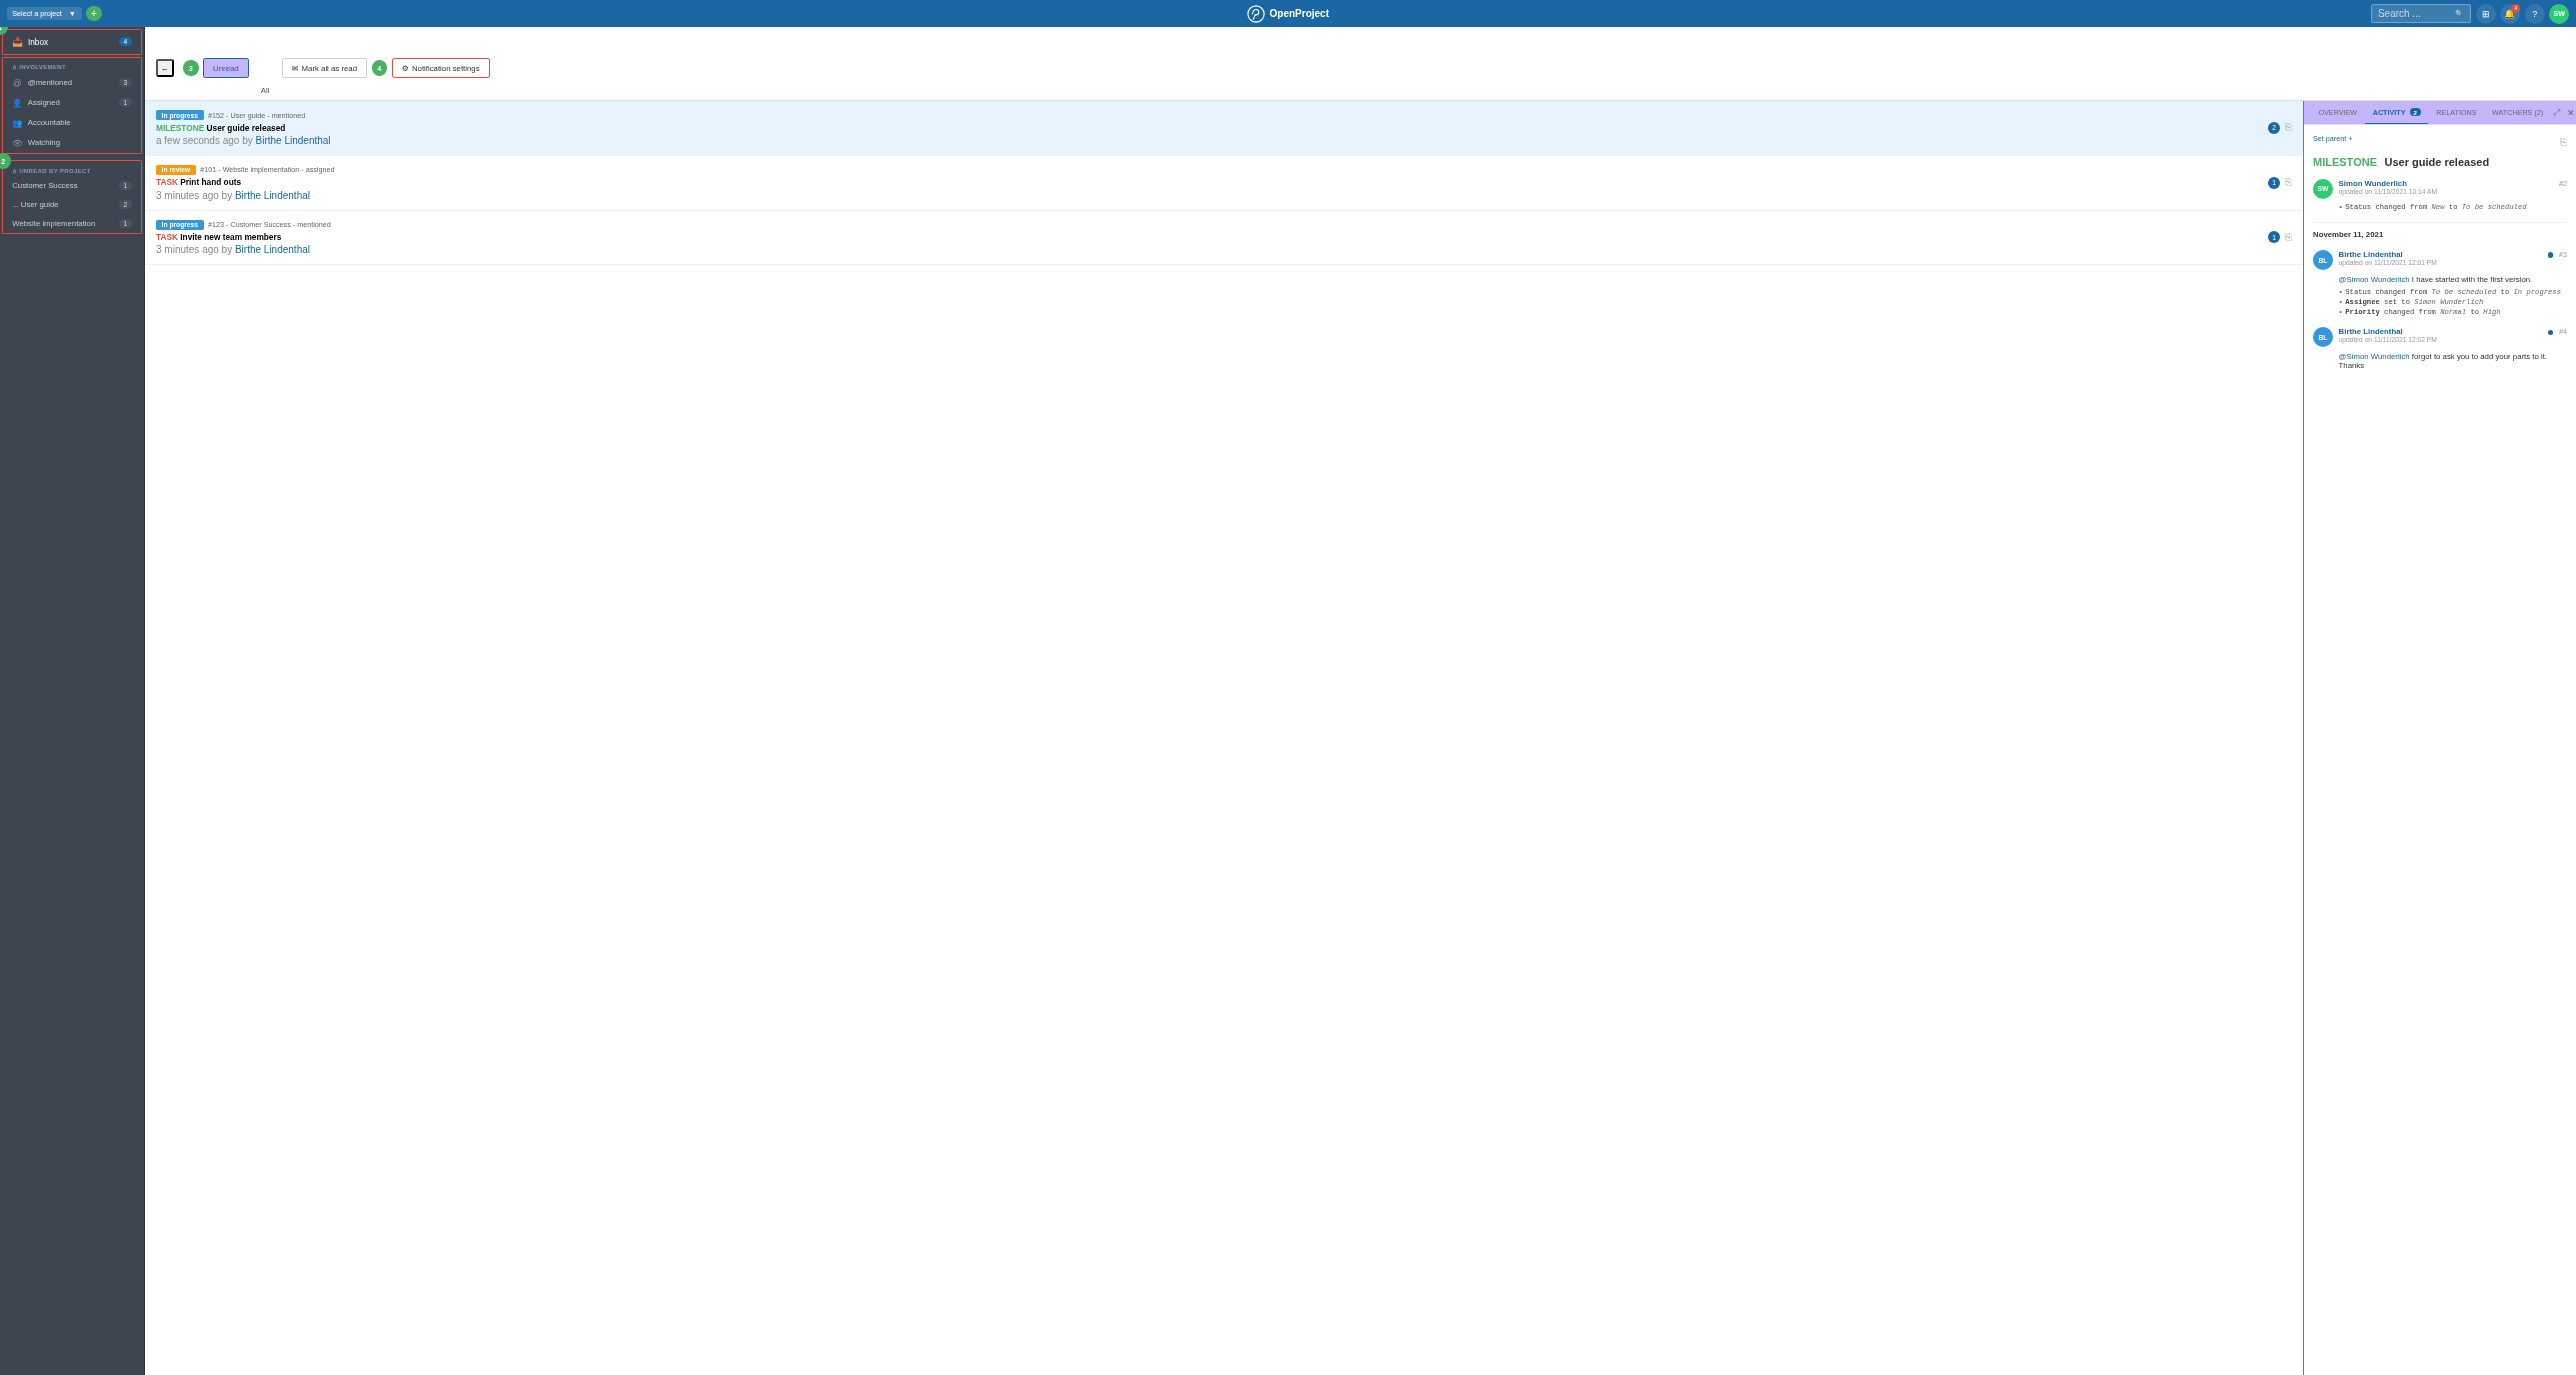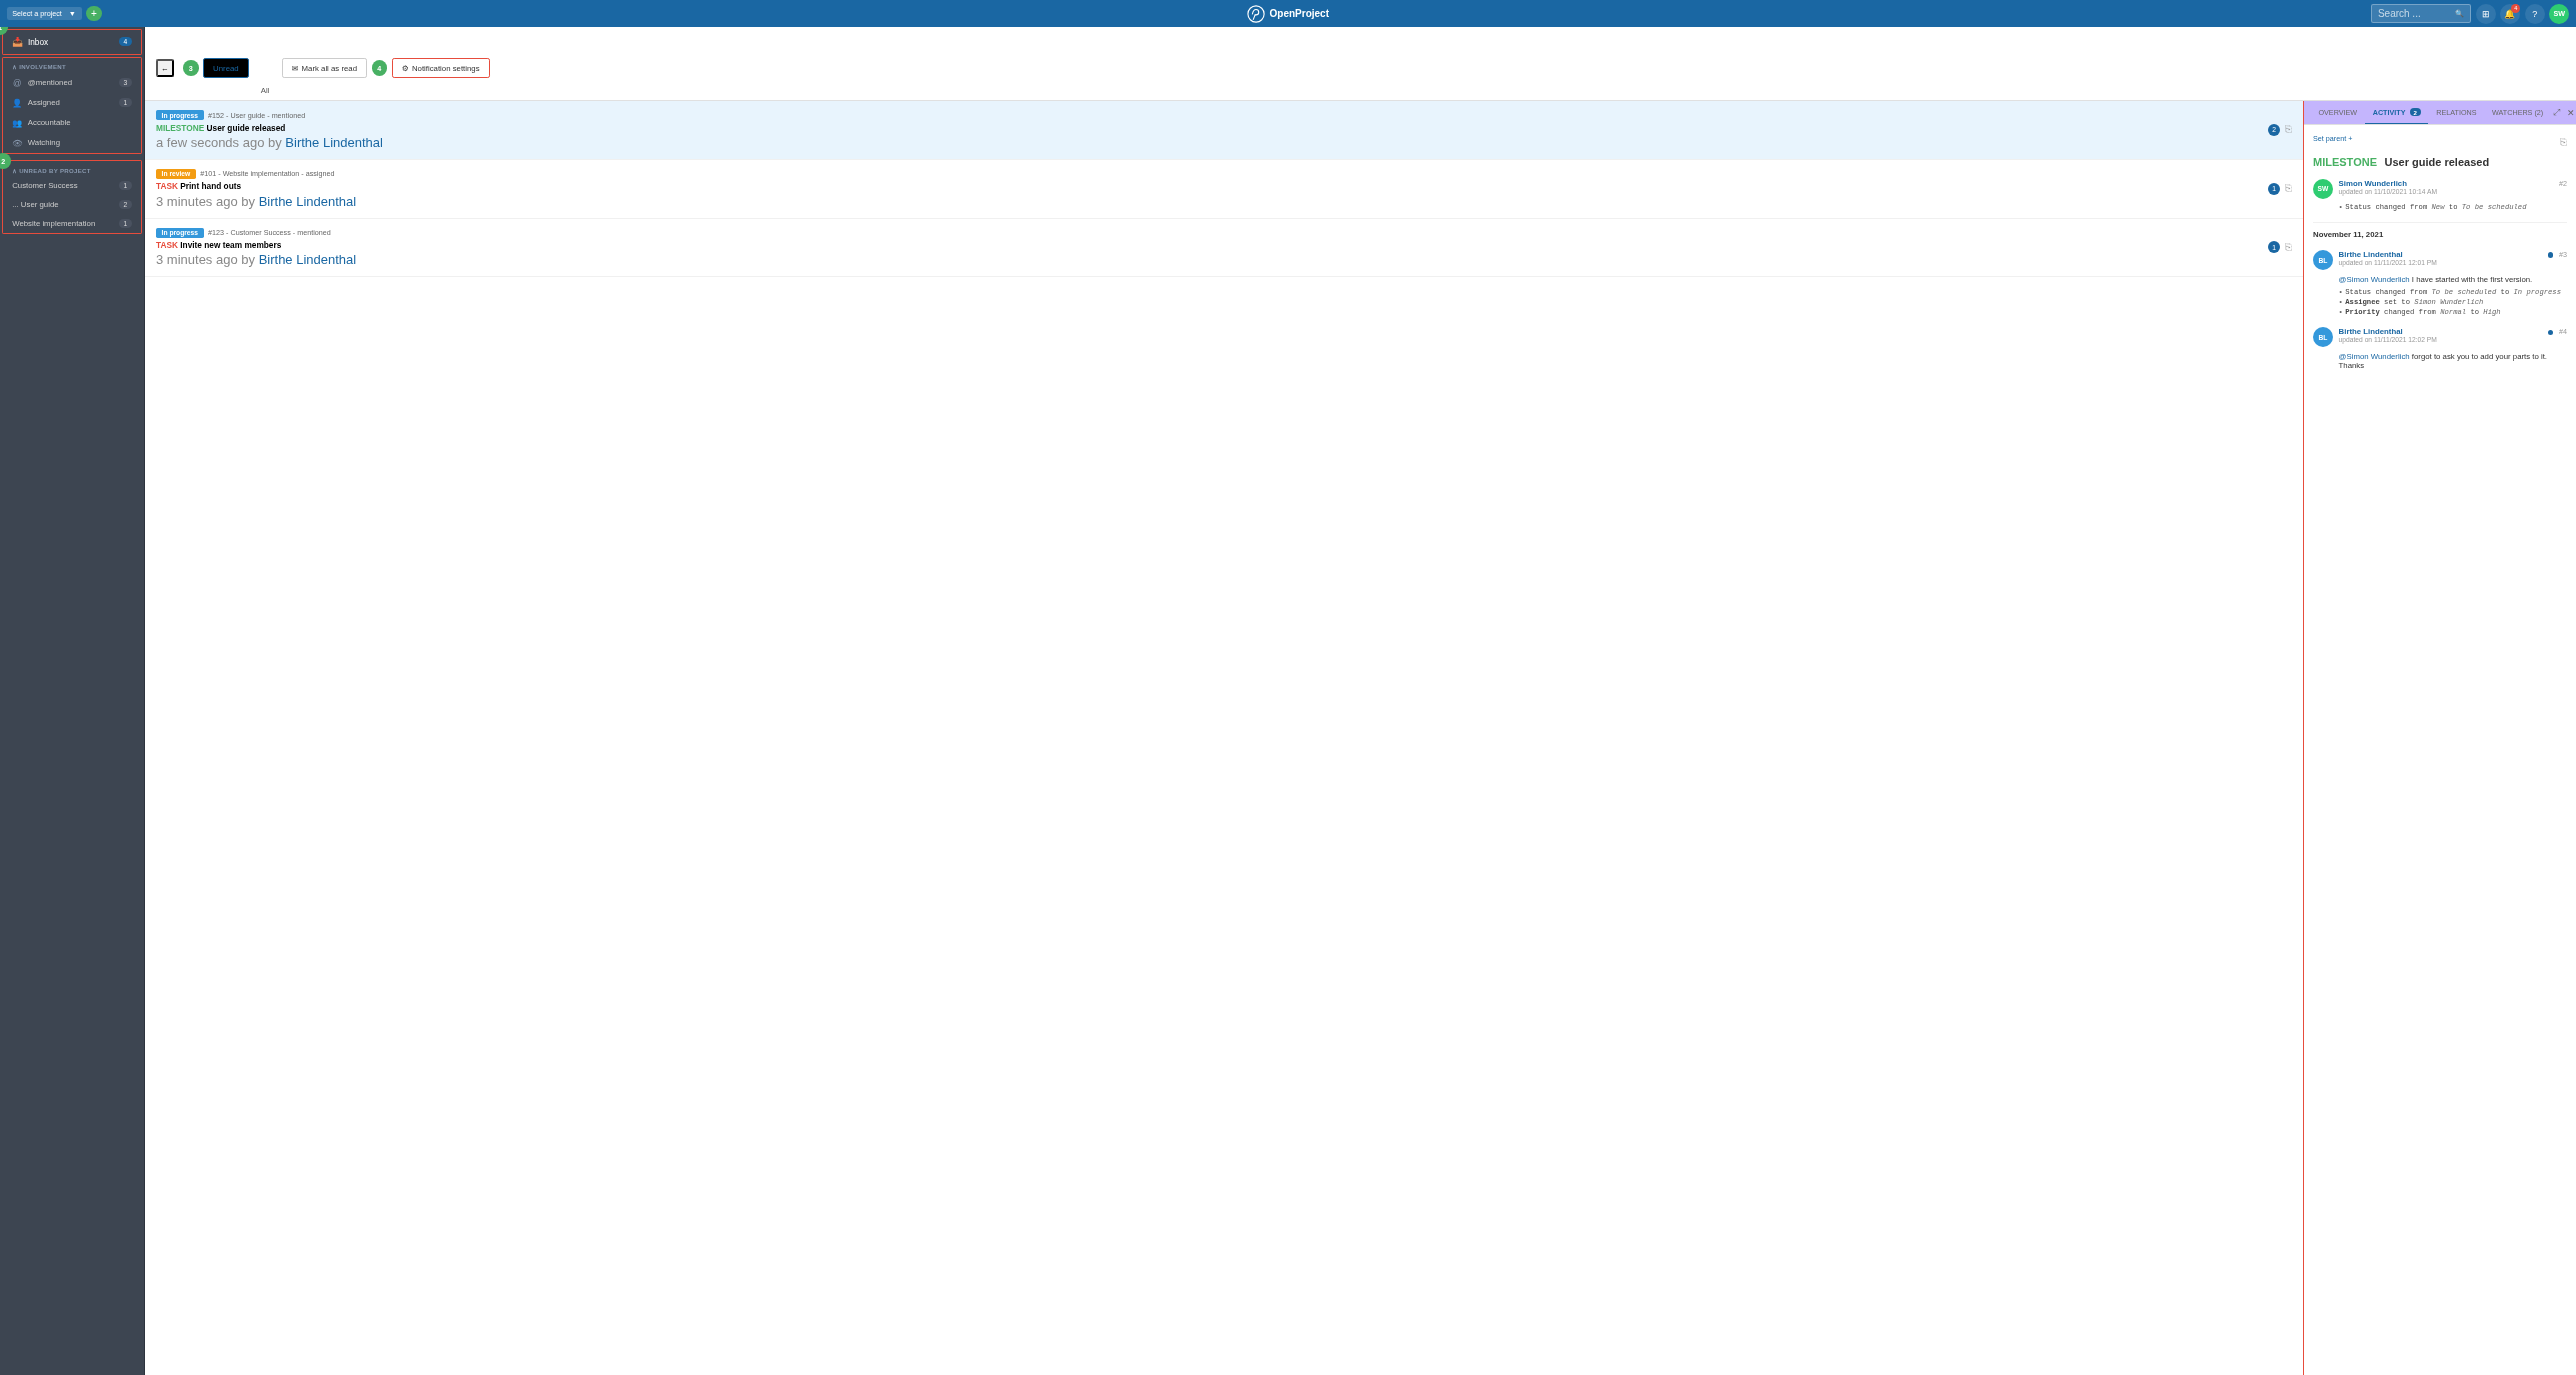--- a/index.html
+++ b/index.html
@@ -94,21 +94,21 @@
     .back-btn {
       width: 18px; height: 18px; background: #f0f0f0; border-radius: 2.2px;
       display: flex; align-items: center; justify-content: center; cursor: pointer; font-size: 7.8px;
     }
     .notif-title { font-size: 12.2px; font-weight: 600; color: #333; flex: 1; }
     .tab-bar { display: flex; align-items: center; gap: 2.2px; }
     .tab-btn {
       padding: 4.5px 9px; border-radius: 2.2px; cursor: pointer; font-size: 7.8px;
       border: 0.6px solid transparent; background: none;
     }
-    .tab-btn.active { background: #000000; color: #1a67a3; border-color: #1a67a3; }
+    .tab-btn.active { background: #c4b5fd; color: #1a67a3; border-color: #1a67a3; }
     .tab-btn:not(.active) { color: #555; margin-top: 44px; }
     .mark-read-btn {
       display: flex; align-items: center; gap: 3.3px; padding: 4.5px 9px;
       border: 0.6px solid #ccc; border-radius: 2.2px; cursor: pointer; background: none; font-size: 7.8px; color: #333;
     }
     .settings-btn {
       display: flex; align-items: center; gap: 3.3px; padding: 4.5px 9px;
       border: 1.1px solid #e74c3c; border-radius: 2.2px; cursor: pointer; background: none; font-size: 7.8px; color: #333;
     }
     .header-actions { display: flex; align-items: center; gap: 4.5px; }
@@ -124,21 +124,21 @@
     .notif-meta { display: flex; align-items: center; gap: 4.5px; margin-bottom: 2.2px; }
     .status-badge {
       padding: 1.7px 5.6px; border-radius: 1.7px; font-size: 6.7px; font-weight: 600; color: white;
     }
     .status-inprogress { background: #3498db; }
     .status-inreview { background: #f39c12; }
     .notif-ref { font-size: 7.2px; color: #666; }
     .notif-title-text { font-size: 8.3px; font-weight: 600; margin-bottom: 2.2px; }
     .task-label { color: #e74c3c; font-weight: 700; }
     .milestone-label { color: #48b063; font-weight: 700; }
-    .notif-sub { font-size: 13px; color: #888; }
+    .notif-sub { font-size: 10px; color: #888; }
     .notif-sub a { color: #1a67a3; text-decoration: none; }
     .notif-right { display: flex; align-items: center; gap: 4.5px; flex-shrink: 0; }
     .unread-count-badge {
       background: #1a67a3; color: white; border-radius: 50%; width: 12.2px; height: 12.2px;
       display: flex; align-items: center; justify-content: center; font-size: 6.7px;
     }
     .notif-action-icon { color: #999; font-size: 9px; }
 
     
     .detail-panel {

